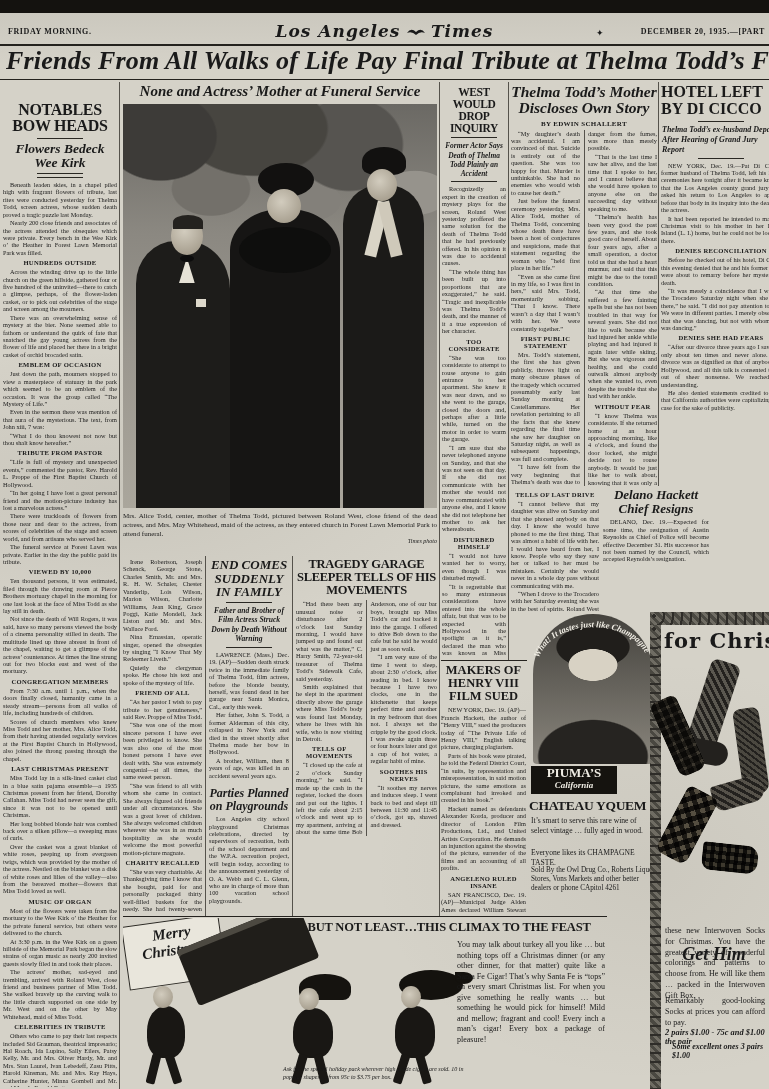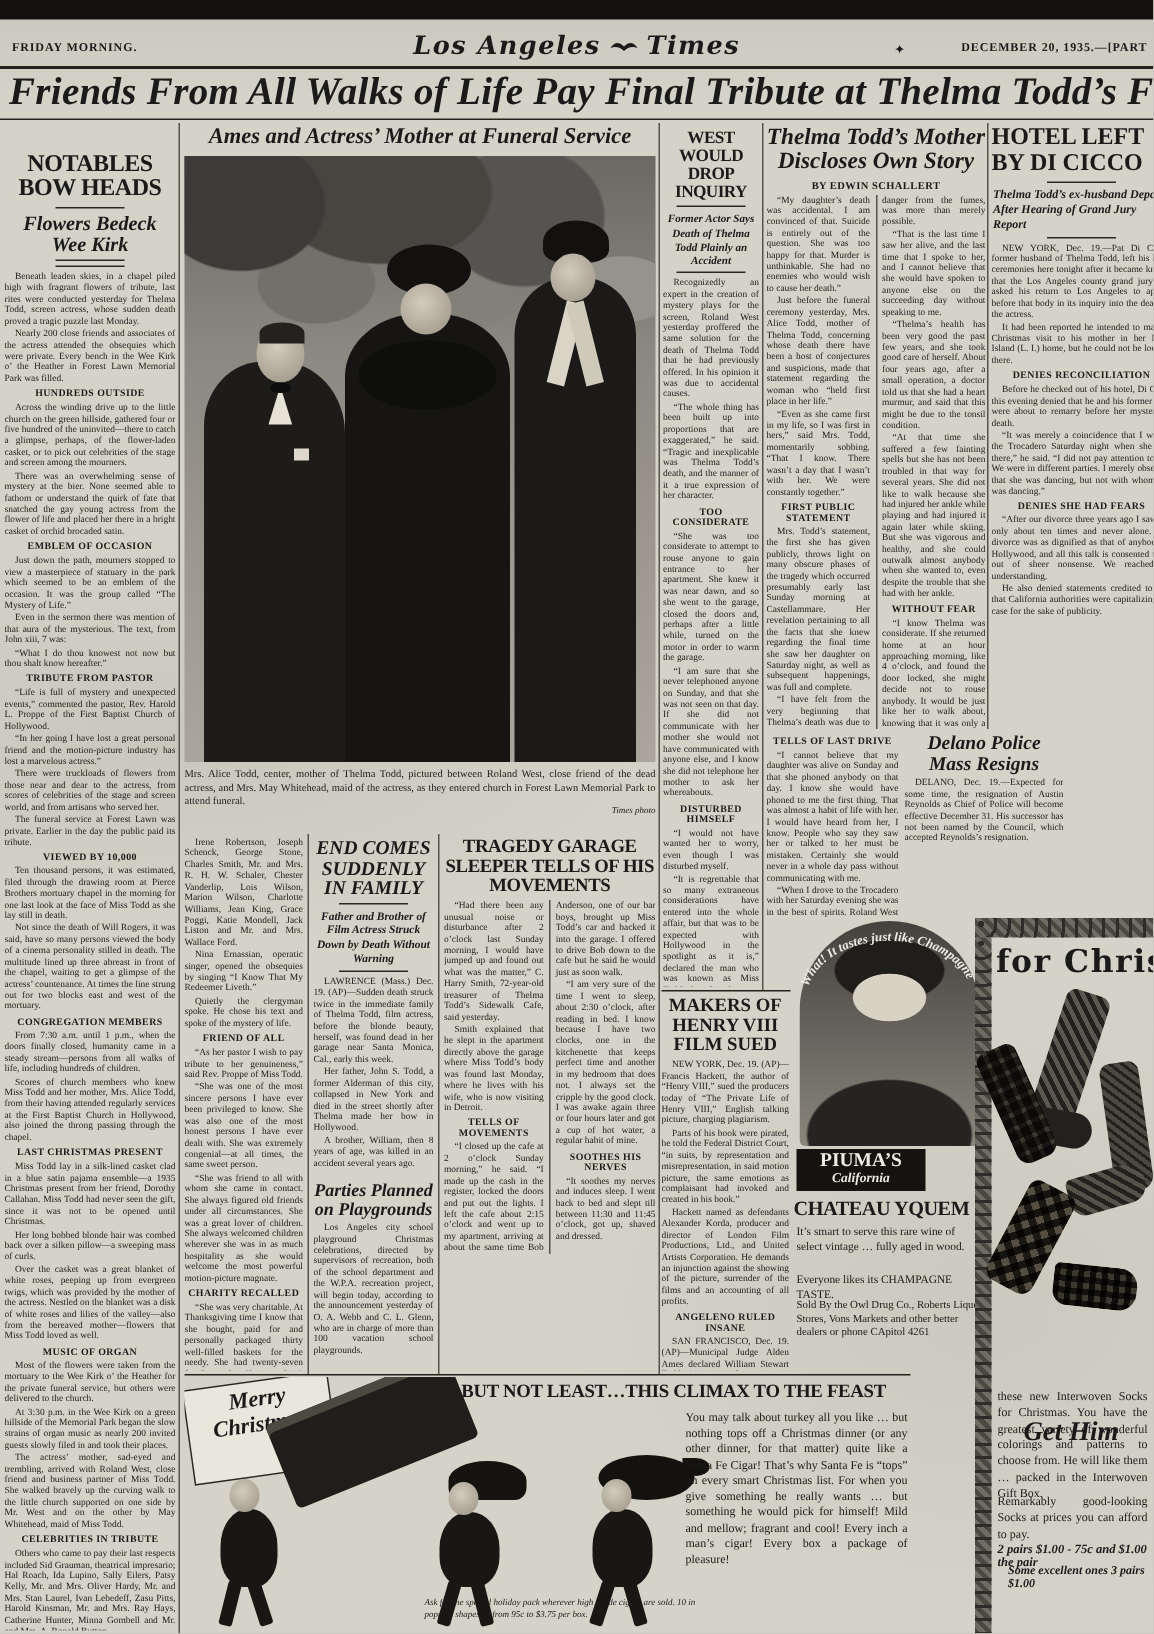--- a/index.html
+++ b/index.html
@@ -118,21 +118,21 @@
         <p class="para">Over the casket was a great blanket of white roses, peeping up from evergreen twigs, which was provided by the mother of the actress. Nestled on the blanket was a disk of white roses and lilies of the valley—also from the bereaved mother—flowers that Miss Todd loved as well.</p>
         <div class="subhead">MUSIC OF ORGAN</div>
         <p class="para">Most of the flowers were taken from the mortuary to the Wee Kirk o’ the Heather for the private funeral service, but others were delivered to the church.</p>
         <p class="para">At 3:30 p.m. in the Wee Kirk on a green hillside of the Memorial Park began the slow strains of organ music as nearly 200 invited guests slowly filed in and took their places.</p>
         <p class="para">The actress’ mother, sad-eyed and trembling, arrived with Roland West, close friend and business partner of Miss Todd. She walked bravely up the curving walk to the little church supported on one side by Mr. West and on the other by May Whitehead, maid of Miss Todd.</p>
         <div class="subhead">CELEBRITIES IN TRIBUTE</div>
         <p class="para">Others who came to pay their last respects included Sid Grauman, theatrical impresario; Hal Roach, Ida Lupino, Sally Eilers, Patsy Kelly, Mr. and Mrs. Oliver Hardy, Mr. and Mrs. Stan Laurel, Ivan Lebedeff, Zasu Pitts, Harold Kinsman, Mr. and Mrs. Ray Hays, Catherine Hunter, Minna Gombell and Mr. and Mrs. A. Ronald Button.</p>
       </div>
   </div>
 
-  <p class="phototitle">Ames and Actress’ Mother at Funeral Service</p>
+  <p class="phototitle">None and Actress’ Mother at Funeral Service</p>
   <div class="photo">
     <div class="fig" style="left:4%;width:30%;height:66%;background:#1d1c1a;border-radius:42% 46% 0 0/16% 18% 0 0;">
       <div class="face" style="left:38%;top:-24px;width:32px;height:38px;"></div>
       <div style="position:absolute;left:40%;top:-26px;width:30px;height:14px;background:#24221f;border-radius:50% 50% 0 0;"></div>
       <div style="position:absolute;left:46%;top:16px;width:16px;height:26px;background:#e6e2d6;clip-path:polygon(50% 0,100% 100%,0 100%);"></div>
       <div style="position:absolute;left:47%;top:14px;width:14px;height:7px;background:#0c0c0c;border-radius:50%;"></div>
       <div style="position:absolute;left:64%;top:58px;width:10px;height:8px;background:#ddd8cb;"></div>
     </div>
     <div class="fig" style="left:34%;width:35%;height:74%;background:#161514;border-radius:46% 46% 0 0/14% 14% 0 0;">
       <div class="hat" style="left:26%;top:-46px;width:56px;height:34px;"></div>
@@ -242,21 +242,21 @@
   </div>
   <div class="col" style="left:511px;top:488px;width:88px;height:124px;">
     <div>
         <div class="subhead">TELLS OF LAST DRIVE</div>
         <p class="para">“I cannot believe that my daughter was alive on Sunday and that she phoned anybody on that day. I know she would have phoned to me the first thing. That was almost a habit of life with her. I would have heard from her, I know. People who say they saw her or talked to her must be mistaken. Certainly she would never in a whole day pass without communicating with me.</p>
         <p class="para">“When I drove to the Trocadero with her Saturday evening she was in the best of spirits. Roland West said to her jokingly when we left that she must be home at 2 o’clock, and she answered laughingly ‘two-five!’ They kept repeating that back and forth, while he leaned on the door of the car as we were preparing to take our leave. Finally I said: ‘Yes, I think four is early enough time at any party.’</p>
       </div>
   </div>
 
   <div class="col" style="left:603px;top:488px;width:106px;height:124px;">
-    <div class="headbig ital" style="font-size:13px;">Delano Police Mass Resigns</div>
+    <div class="headbig ital" style="font-size:13px;">Delano Hackett Chief Resigns</div>
     <div>
         <p class="para">DELANO, Dec. 19.—Expected for some time, the resignation of Austin Reynolds as Chief of Police will become effective December 31. His successor has not been named by the Council, which accepted Reynolds’s resignation.</p>
       </div>
   </div>
 
   <div class="col" style="left:661px;top:84px;width:120px;height:402px;">
     <div class="headbig" style="font-size:16px;text-align:left;">HOTEL LEFT BY DI CICCO</div>
     <div class="shortrule"></div>
     <div class="deck ital" style="font-size:8px;text-align:left;">Thelma Todd’s ex-husband Departs After Hearing of Grand Jury Report</div>
     <div class="shortrule"></div>

